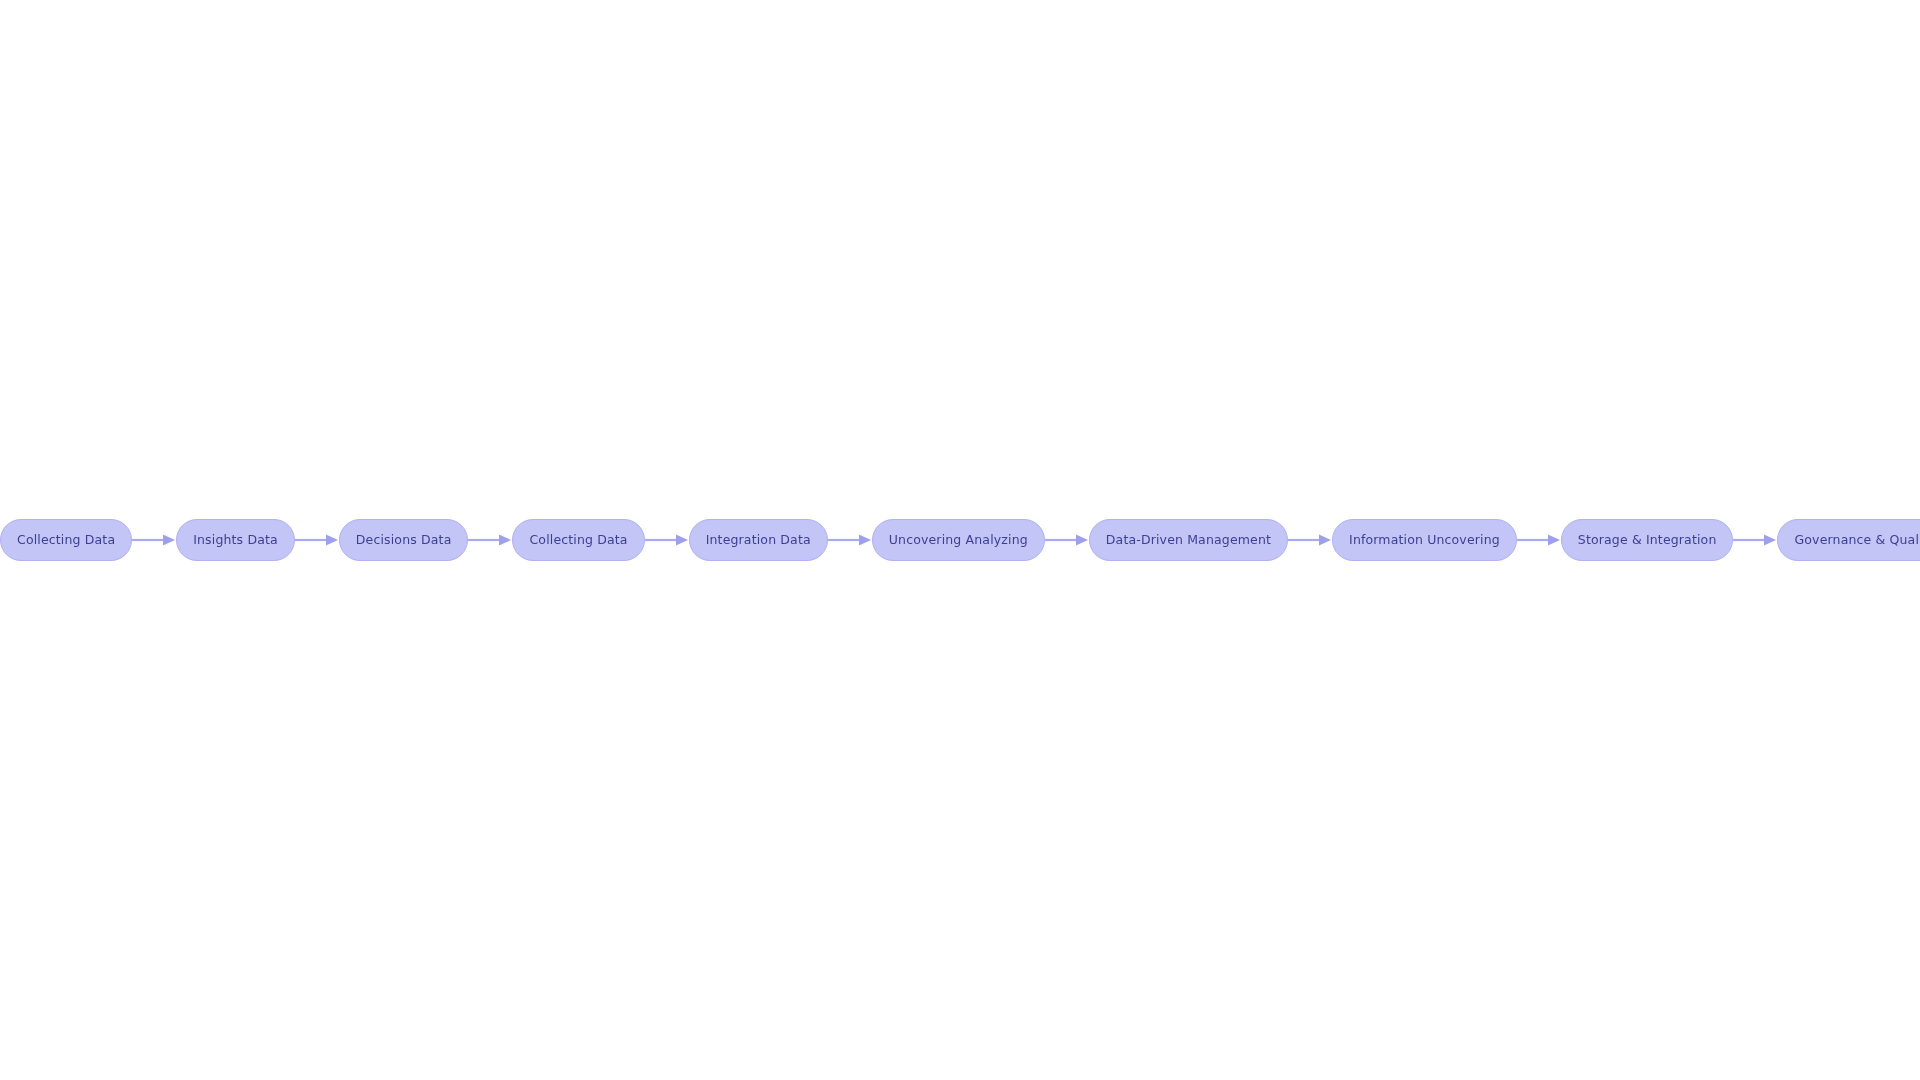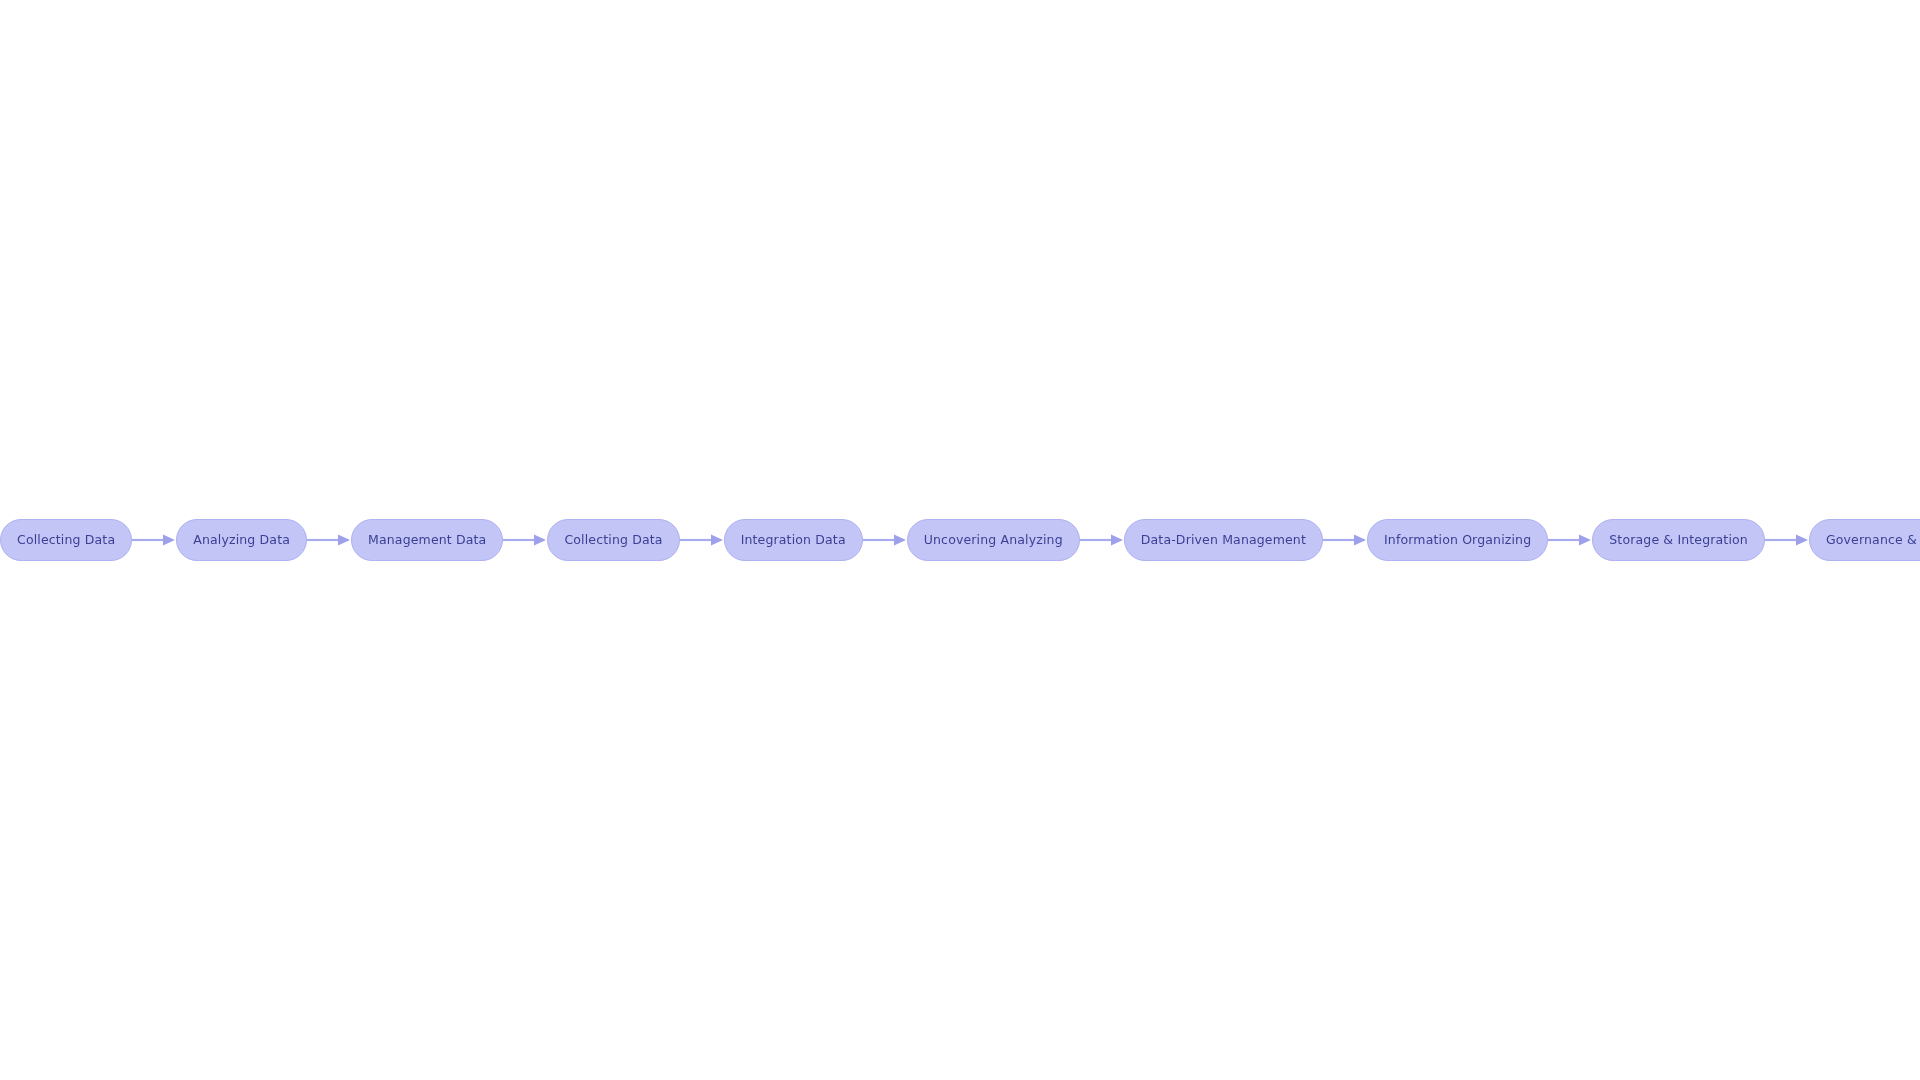--- a/index.html
+++ b/index.html
@@ -91,32 +91,32 @@
     </div>
 
     <div class="edge">
       <svg width="44" height="14" viewBox="0 0 44 14" aria-hidden="true">
         <line class="edge-line" x1="0" y1="7" x2="32" y2="7"></line>
         <polygon class="edge-head" points="31,1.5 43,7 31,12.5"></polygon>
       </svg>
     </div>
 
     <div class="node">
-      <span class="node-label">Analyzing Data</span>
+      <span class="node-label">Insights Data</span>
     </div>
 
     <div class="edge">
       <svg width="44" height="14" viewBox="0 0 44 14" aria-hidden="true">
         <line class="edge-line" x1="0" y1="7" x2="32" y2="7"></line>
         <polygon class="edge-head" points="31,1.5 43,7 31,12.5"></polygon>
       </svg>
     </div>
 
     <div class="node">
-      <span class="node-label">Management Data</span>
+      <span class="node-label">Decisions Data</span>
     </div>
 
     <div class="edge">
       <svg width="44" height="14" viewBox="0 0 44 14" aria-hidden="true">
         <line class="edge-line" x1="0" y1="7" x2="32" y2="7"></line>
         <polygon class="edge-head" points="31,1.5 43,7 31,12.5"></polygon>
       </svg>
     </div>
 
     <div class="node">
@@ -157,21 +157,21 @@
     </div>
 
     <div class="edge">
       <svg width="44" height="14" viewBox="0 0 44 14" aria-hidden="true">
         <line class="edge-line" x1="0" y1="7" x2="32" y2="7"></line>
         <polygon class="edge-head" points="31,1.5 43,7 31,12.5"></polygon>
       </svg>
     </div>
 
     <div class="node">
-      <span class="node-label">Information Organizing</span>
+      <span class="node-label">Information Uncovering</span>
     </div>
 
     <div class="edge">
       <svg width="44" height="14" viewBox="0 0 44 14" aria-hidden="true">
         <line class="edge-line" x1="0" y1="7" x2="32" y2="7"></line>
         <polygon class="edge-head" points="31,1.5 43,7 31,12.5"></polygon>
       </svg>
     </div>
 
     <div class="node">

